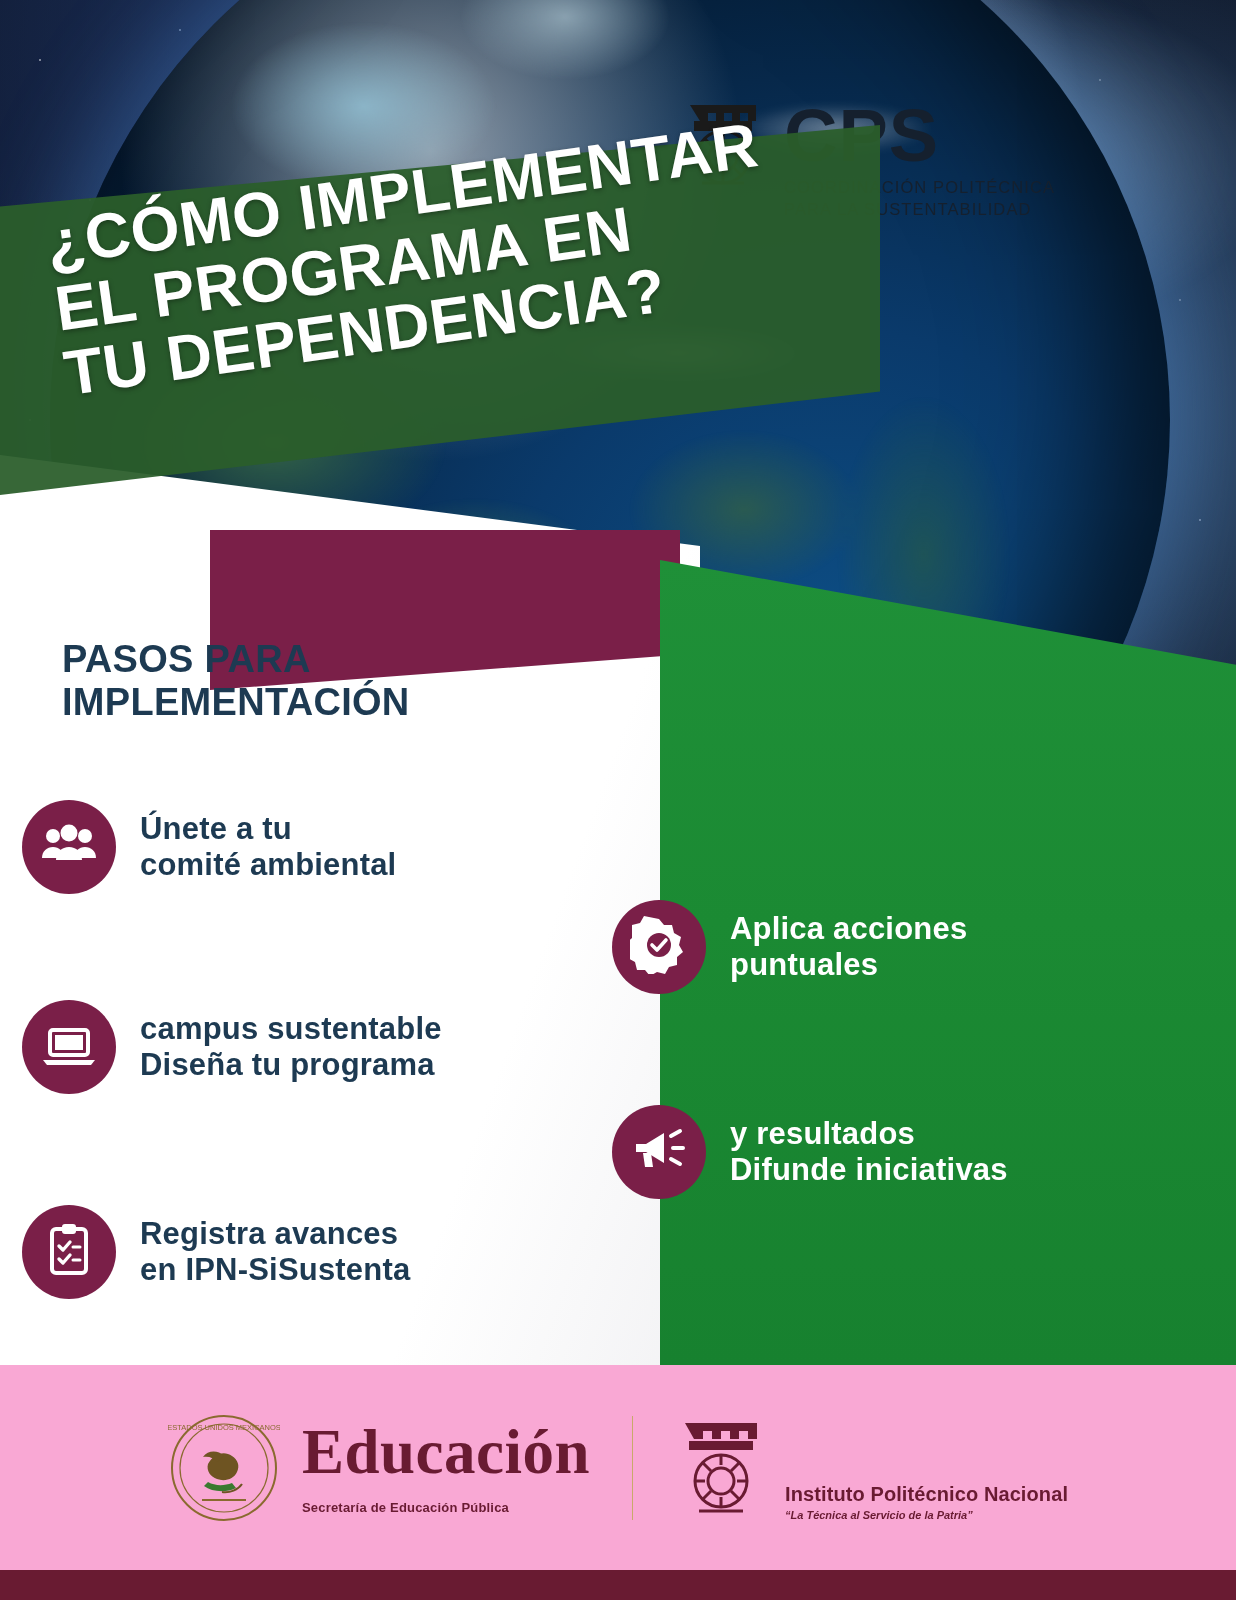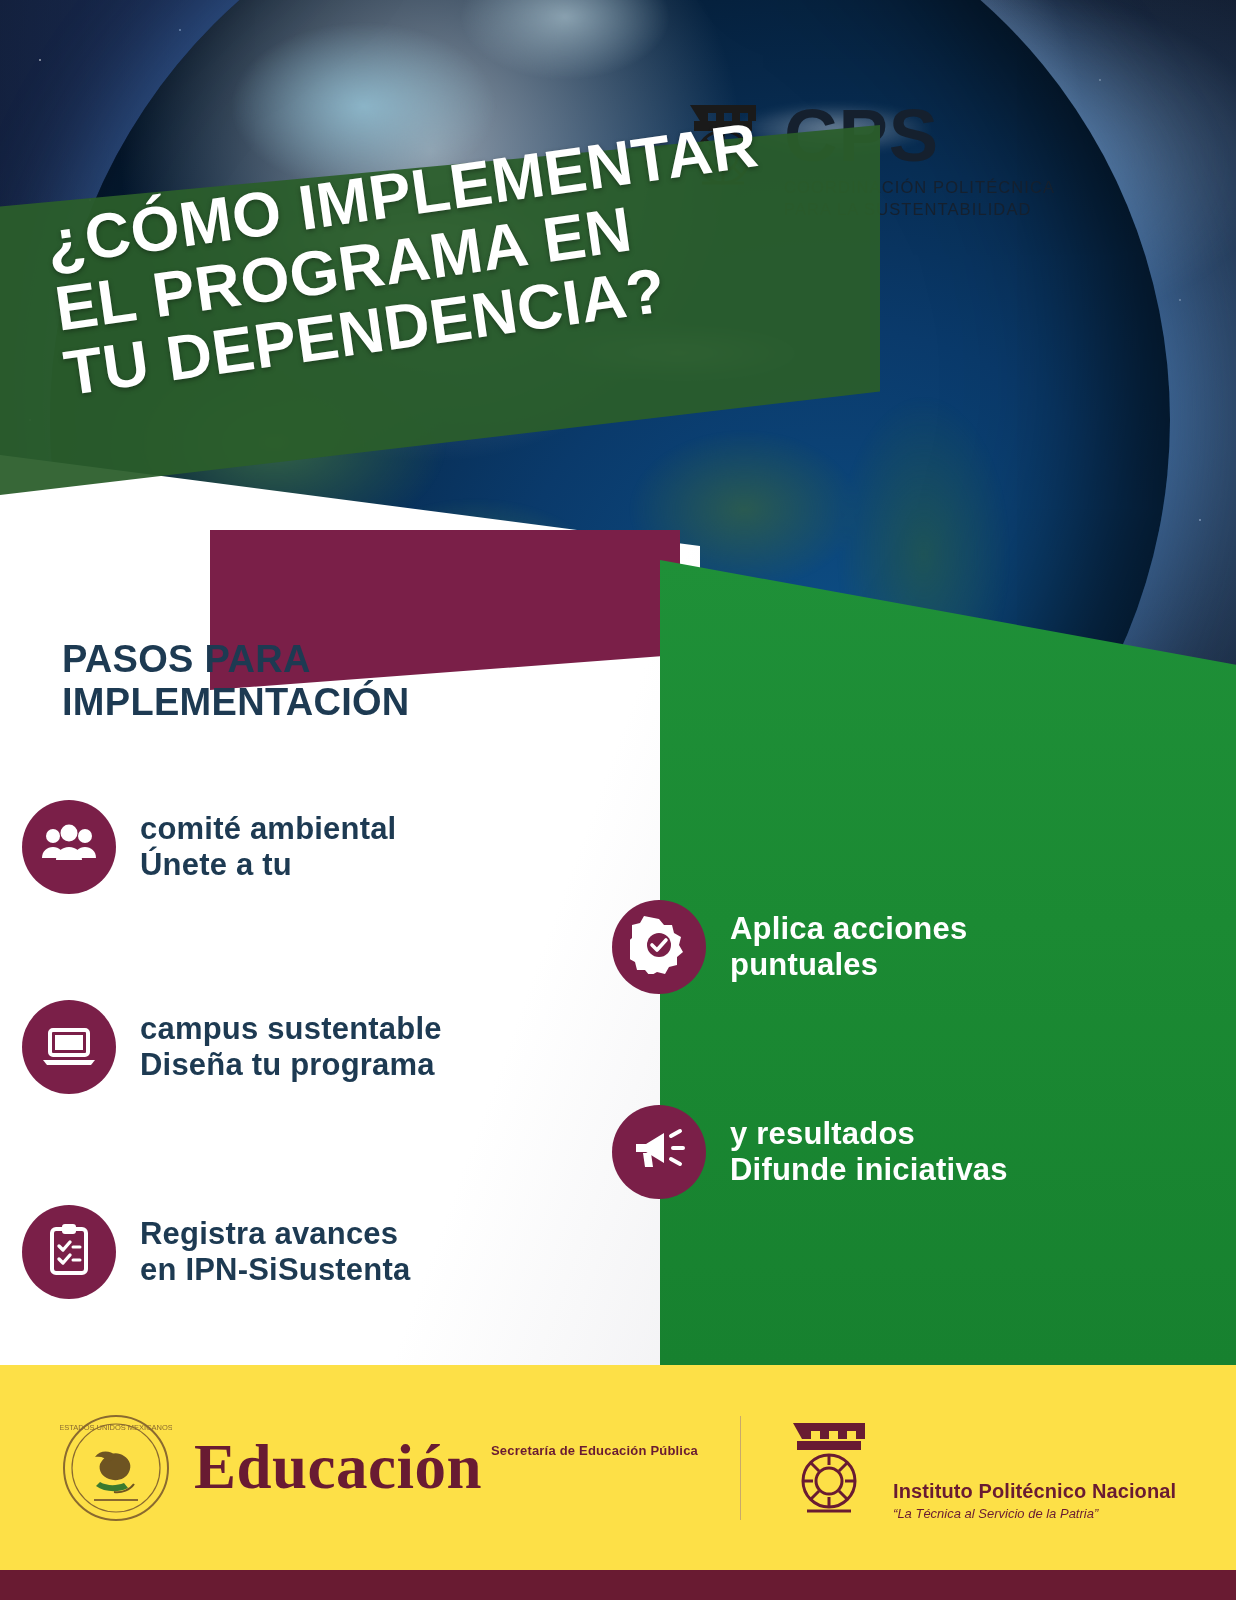--- a/index.html
+++ b/index.html
@@ -151,39 +151,39 @@
 
   #step-1{left:22px;top:800px;width:560px;}
   #step-2{left:22px;top:1000px;width:580px;}
   #step-3{left:22px;top:1205px;width:560px;align-items:center;}
   #step-4{left:612px;top:900px;width:560px;}
   #step-5{left:612px;top:1105px;width:600px;}
 
   
   .footer{
     position:absolute;left:0;top:1365px;width:1236px;height:205px;
-    background:#fde047;
+    background:#f9a8d4;
     display:flex;align-items:center;justify-content:center;gap:0;
   }
   .footer-inner{display:flex;align-items:center;gap:42px;}
   .sep{width:1px;height:104px;background:#c9a96a;}
   .sep-left{display:flex;align-items:center;gap:22px;}
   .eagle{width:112px;height:112px;position:relative;flex:0 0 auto;}
-  .edu-block{display:flex;flex-direction:row;gap:9px;}
+  .edu-block{display:flex;flex-direction:column;gap:9px;}
   .edu-title{
     font-family:"Liberation Serif", serif;
     font-size:63px;color:#691b32;line-height:1;font-weight:bold;letter-spacing:.5px;
   }
   .edu-sub{
     font-size:13px;color:#691b32;font-weight:bold;margin-top:7px;letter-spacing:.2px;
   }
   .sep-right{display:flex;align-items:flex-end;gap:18px;}
   .ipn-foot-seal{width:92px;height:106px;flex:0 0 auto;}
   .ipn-foot-text .l1{font-size:20px;color:#691b32;font-weight:bold;letter-spacing:.1px;}
-  .ipn-foot-text .l2{font-size:13px;color:#691b32;font-style:italic;margin-top:3px;}
+  .ipn-foot-text .l2{font-size:11px;color:#691b32;font-style:italic;margin-top:3px;font-weight:bold;}
   .bottom-bar{
     position:absolute;left:0;top:1570px;width:1236px;height:30px;background:#691b32;
   }
 </style>
 </head>
 <body>
 
 <div class="hero">
   <div class="stars"></div>
   <div class="glow-flare"></div>
@@ -238,22 +238,22 @@
         <circle cx="12" cy="12" r="7" fill="#fff"></circle>
           <path d="M1 34c0-7 5-11 11-11s11 4 11 11z" fill="#fff"></path>
         <circle cx="44" cy="12" r="7" fill="#fff"></circle>
           <path d="M33 34c0-7 5-11 11-11s11 4 11 11z" fill="#fff"></path>
         <circle cx="28" cy="9" r="8.5" fill="#fff"></circle>
           <path d="M15 36c0-8 6-13 13-13s13 5 13 13z" fill="#fff"></path>
       </svg>
     </span>
   </div>
   <div class="label">
+    <div>Únete a tu</div>
     <div>comité ambiental</div>
-    <div>Únete a tu</div>
   </div>
 </div>
 
 <div class="step dark" id="step-2">
   <div class="badge">
     <span>
       <svg width="56" height="44" viewBox="0 0 56 44" aria-hidden="true">
         <rect x="9" y="7" width="38" height="25" rx="3" fill="none" stroke="#fff" stroke-width="4"></rect>
         <rect x="14" y="12" width="28" height="15" fill="#fff"></rect>
         <path d="M2 37h52l-4 5H6z" fill="#fff"></path>

